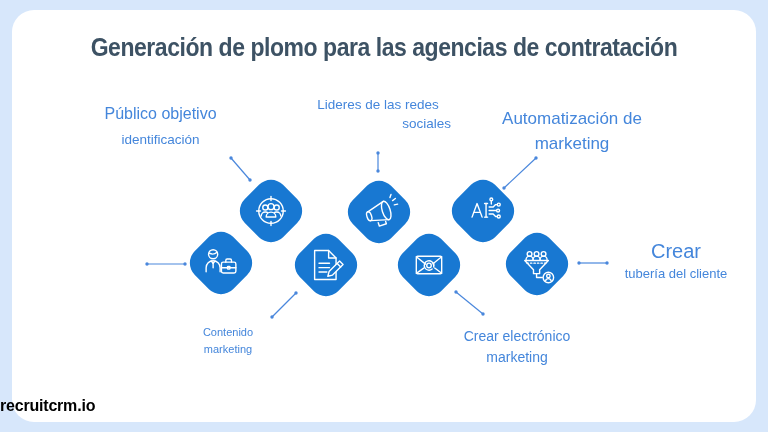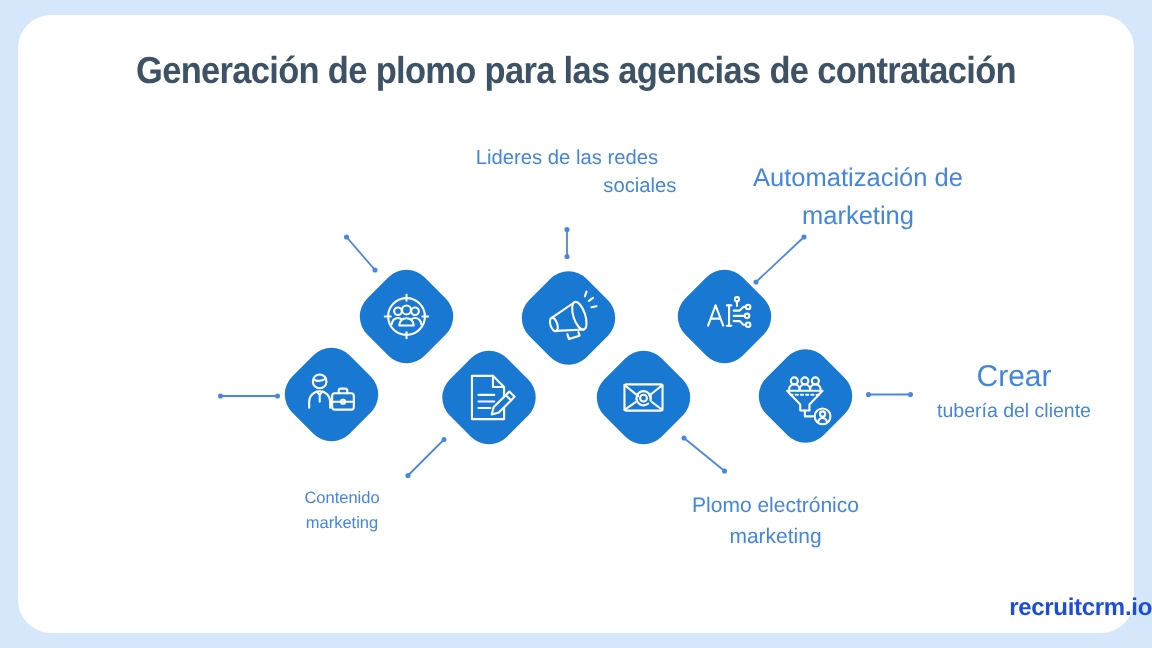--- a/index.html
+++ b/index.html
@@ -64,22 +64,22 @@
   .d3 { left:352px; top:185px; }
   .d4 { left:402px; top:238px; }
   .d5 { left:456px; top:184px; }
   .d6 { left:510px; top:237px; }
 
   .connectors { position:absolute; left:0; top:0; width:768px; height:432px; pointer-events:none; }
   .connectors line { stroke:#4a87dc; stroke-width:1.2; }
   .connectors circle { fill:#4a87dc; }
 
   .brand {
-    position:absolute; left:0; right:0; top:397px; text-align:right;
-    color:#1d4ed8; font-weight:bold; font-size:16px; letter-spacing:-0.2px;
+    position:absolute; left:0; right:0; top:397px; text-align:left;
+    color:#000000; font-weight:bold; font-size:16px; letter-spacing:-0.2px;
   }
 </style>
 </head>
 <body>
 
 <div class="canvas">
   <div class="card"></div>
 
   <div class="title">Generación de plomo para las agencias de contratación</div>
 
@@ -114,30 +114,34 @@
         <circle cx="456" cy="292" r="1.7"></circle>
         <circle cx="483" cy="314" r="1.7"></circle>
     </g>
     <g>
       <line x1="579" y1="263" x2="607" y2="263"></line>
         <circle cx="579" cy="263" r="1.7"></circle>
         <circle cx="607" cy="263" r="1.7"></circle>
     </g>
   </svg>
 
+  <div class="label l-publico">
+    <div class="l1">Público objetivo</div>
+    <div class="l2">identificación</div>
+  </div>
   <div class="label l-contenido">
     <div class="l1">Contenido</div>
     <div class="l2">marketing</div>
   </div>
   <div class="label l-lideres">
     <div class="l1">Lideres de las redes</div>
     <div class="l2">sociales</div>
   </div>
   <div class="label l-correo">
-    <div class="l1">Plomo electrónico</div>
+    <div class="l1">Crear electrónico</div>
     <div class="l2">marketing</div>
   </div>
   <div class="label l-auto">
     <div class="l1">Automatización de</div>
     <div class="l2">marketing</div>
   </div>
   <div class="label l-crear">
     <div class="l1">Crear</div>
     <div class="l2">tubería del cliente</div>
   </div>

